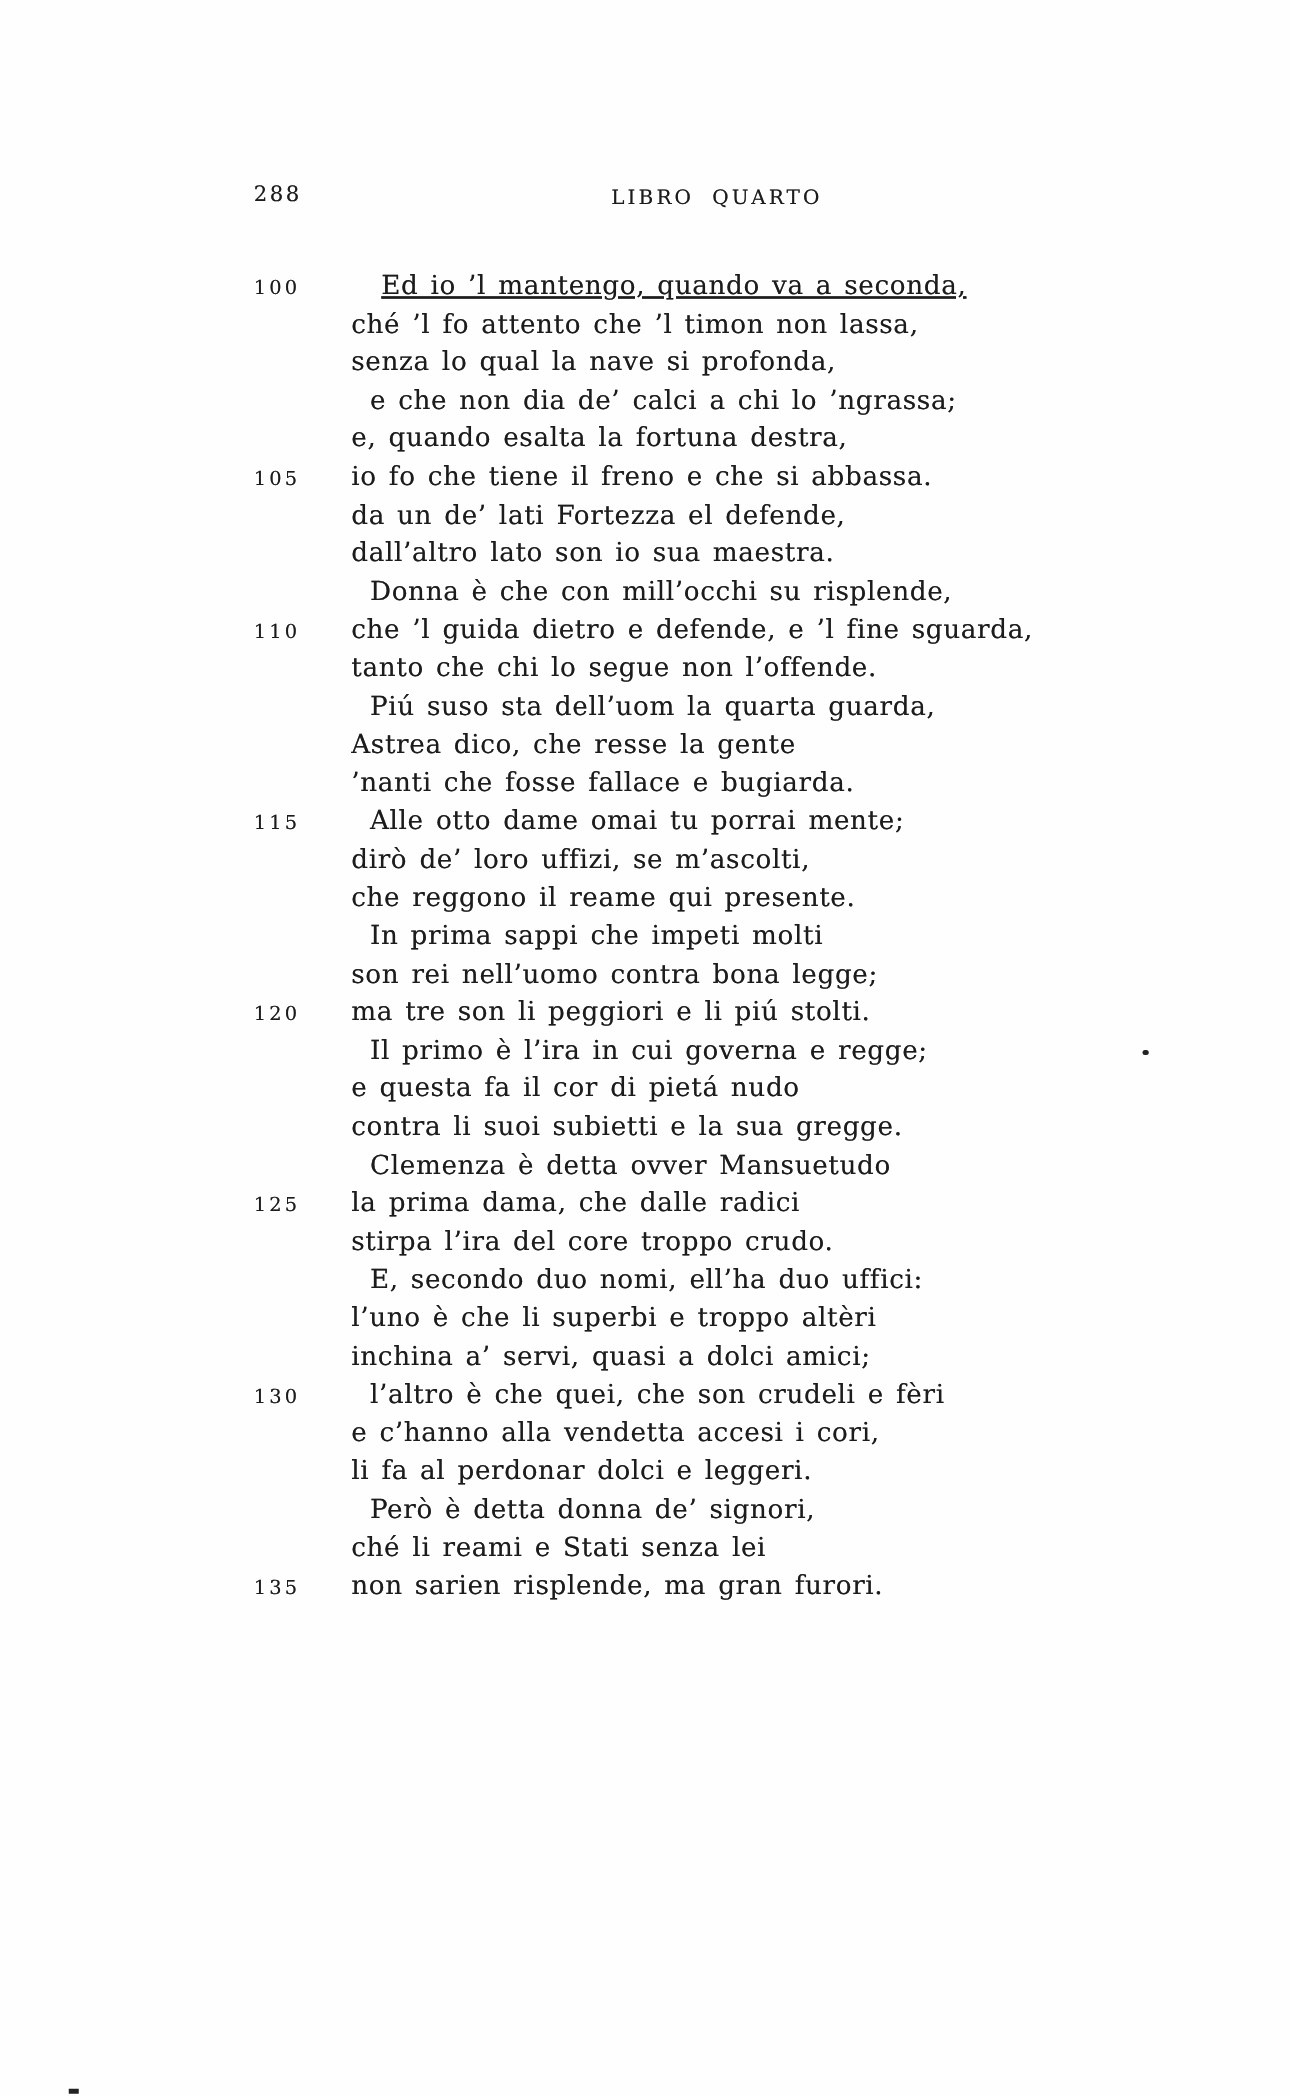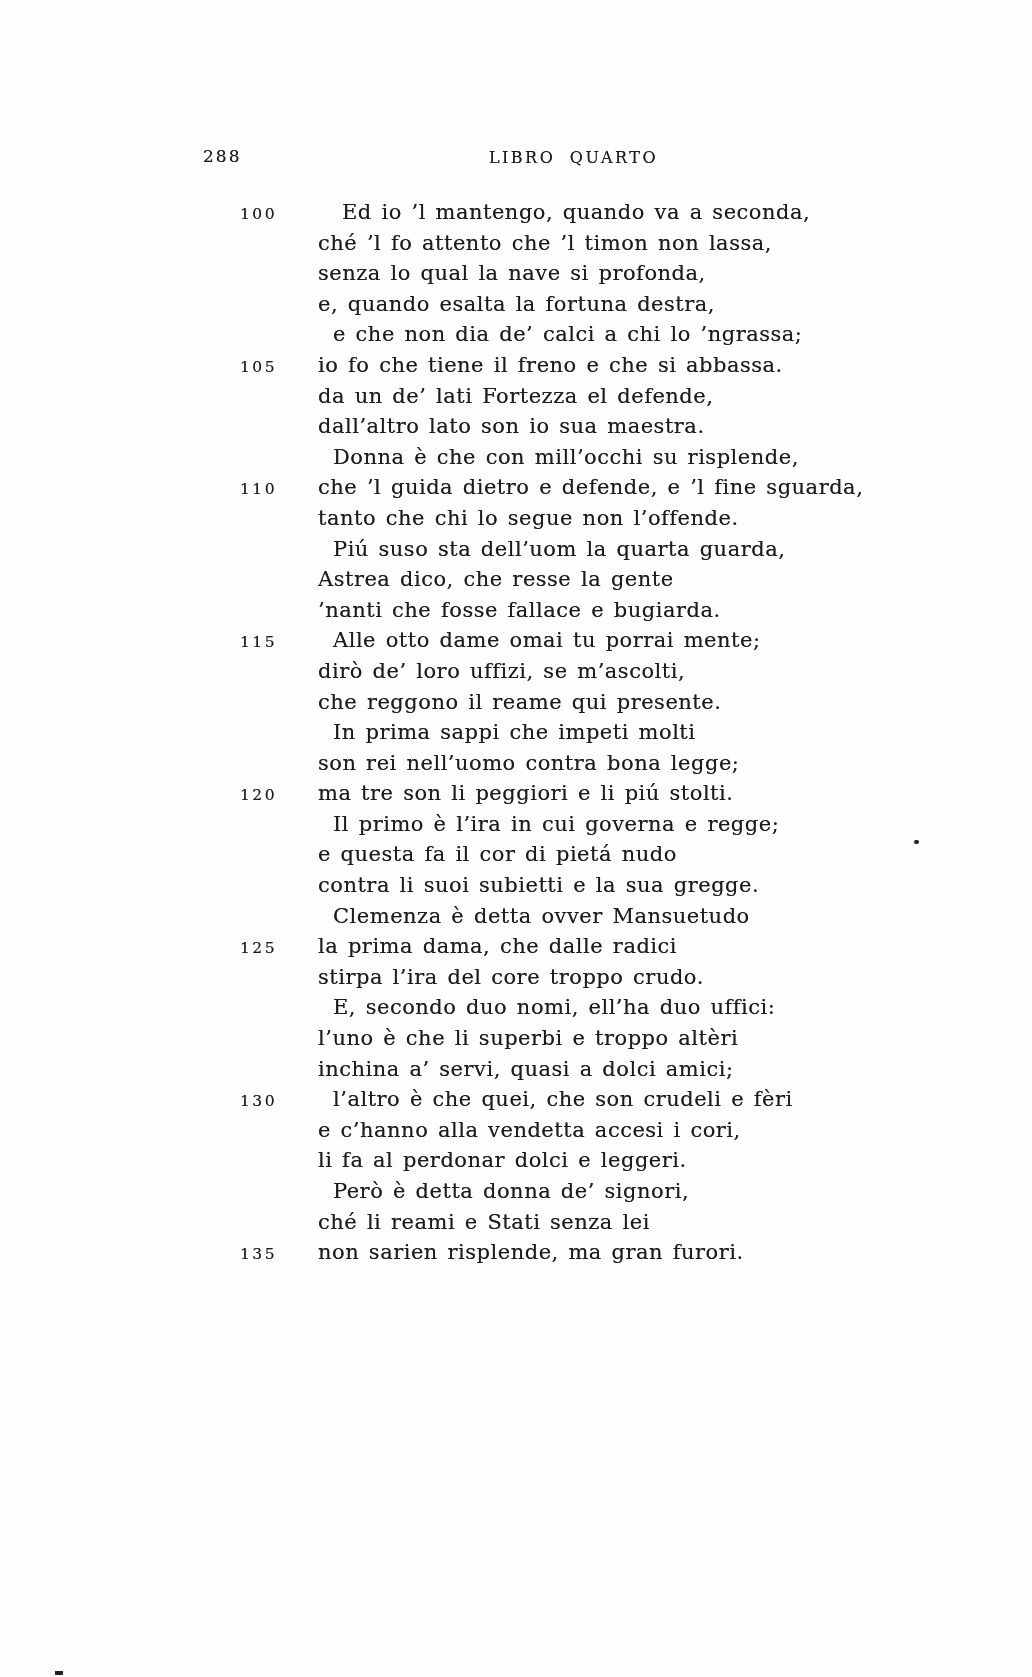--- a/index.html
+++ b/index.html
@@ -26,43 +26,42 @@
     top: 148px;
     width: 585px;
     text-align: center;
     font-size: 16px;
     letter-spacing: 2.5px;
     word-spacing: 7px;
   }
   .poem {
     position: absolute;
     left: 203px;
-    top: 197px;
-    margin-left: 37px;
+    top: 213px;
   }
   .vline {
     display: flex;
     align-items: baseline;
     height: 30.6px;
     line-height: 30.6px;
     white-space: pre;
   }
   .num {
     flex: 0 0 78px;
     width: 78px;
     font-size: 15.5px;
     letter-spacing: 2.5px;
   }
   .txt {
     font-size: 21px;
     letter-spacing: 0.5px;
     word-spacing: 2.5px;
   }
   .ind1 .txt { padding-left: 15px; }
-  .ind2 .txt { padding-left: 24px; }
+  .ind2 .txt { padding-left: 24px; text-decoration: underline; }
   .speck { position: absolute; background: #222; }
   .speck-right  { left: 914px; top: 840px; width: 5px; height: 4px; border-radius: 2px; }
   .speck-bottom { left: 55px; top: 1671px; width: 8px; height: 4px; }
 </style>
 </head>
 <body>
 
 <div class="page">
 
   <div class="pagenum">288</div>
@@ -79,28 +78,28 @@
       <div class="vline">
         <span class="num"></span>
         <span class="txt">ché ’l fo attento che ’l timon non lassa,</span>
       </div>
 
       <div class="vline">
         <span class="num"></span>
         <span class="txt">senza lo qual la nave si profonda,</span>
       </div>
 
+      <div class="vline ind1">
+        <span class="num"></span>
+        <span class="txt">e che non dia de’ calci a chi lo ’ngrassa;</span>
+      </div>
+
       <div class="vline">
         <span class="num"></span>
         <span class="txt">e, quando esalta la fortuna destra,</span>
-      </div>
-
-      <div class="vline ind1">
-        <span class="num"></span>
-        <span class="txt">e che non dia de’ calci a chi lo ’ngrassa;</span>
       </div>
 
       <div class="vline">
         <span class="num">105</span>
         <span class="txt">io fo che tiene il freno e che si abbassa.</span>
       </div>
 
 
       <div class="vline">
         <span class="num"></span>

